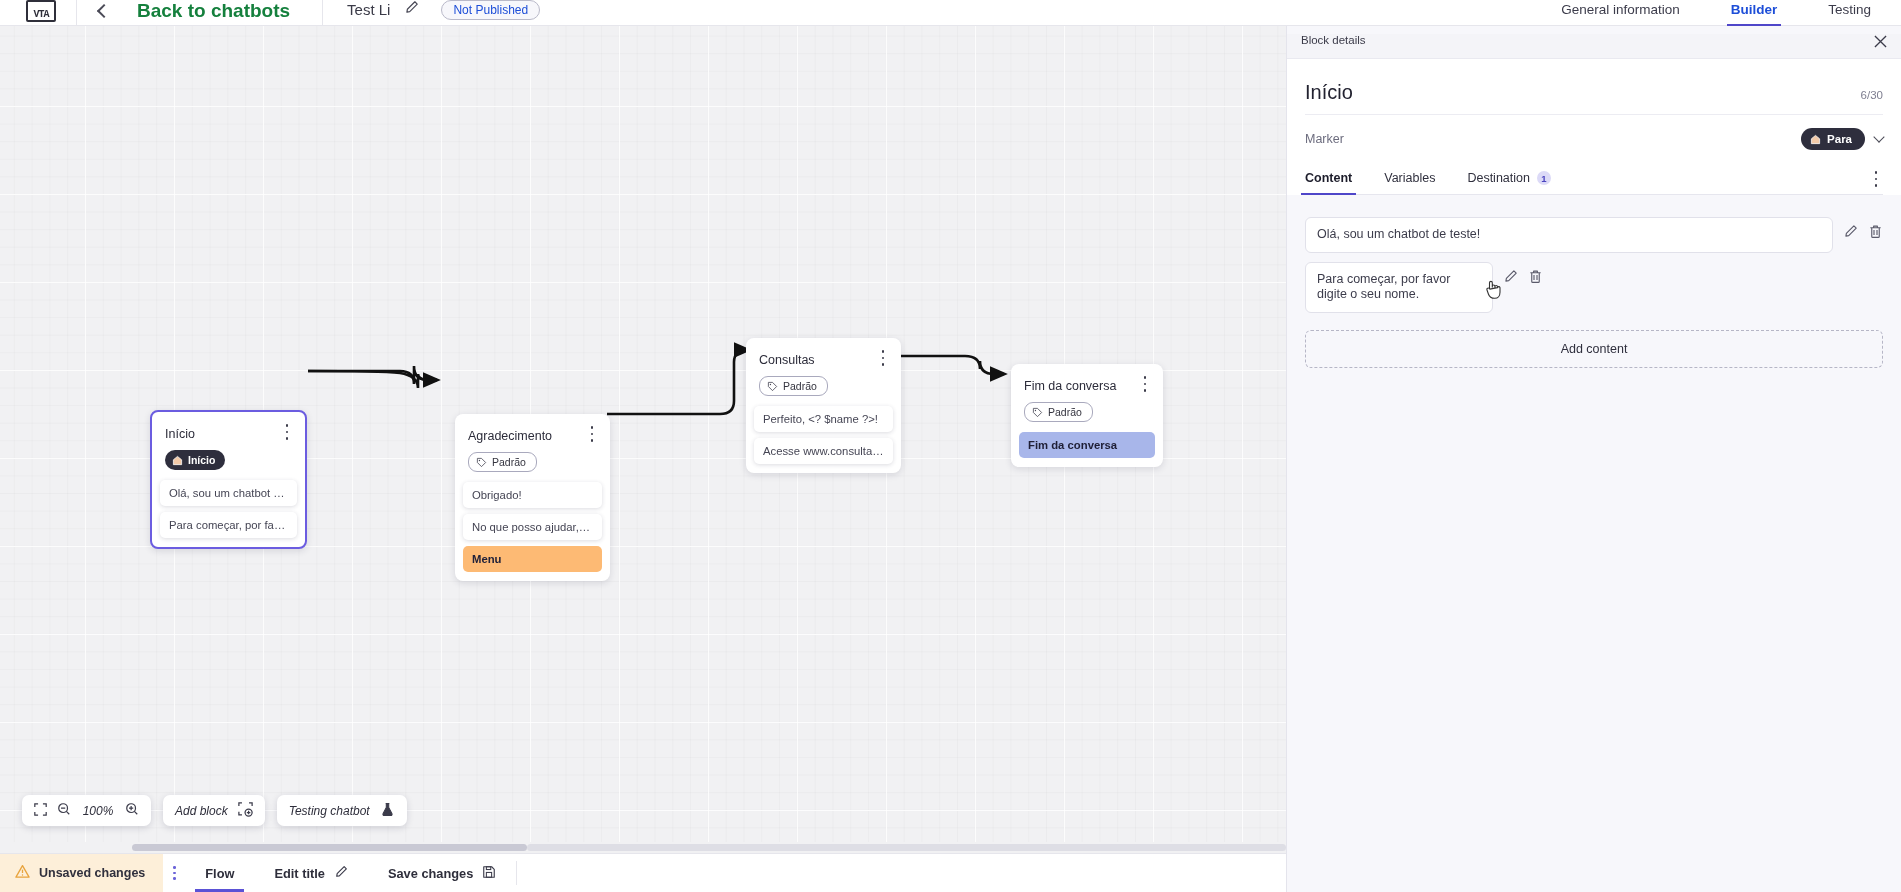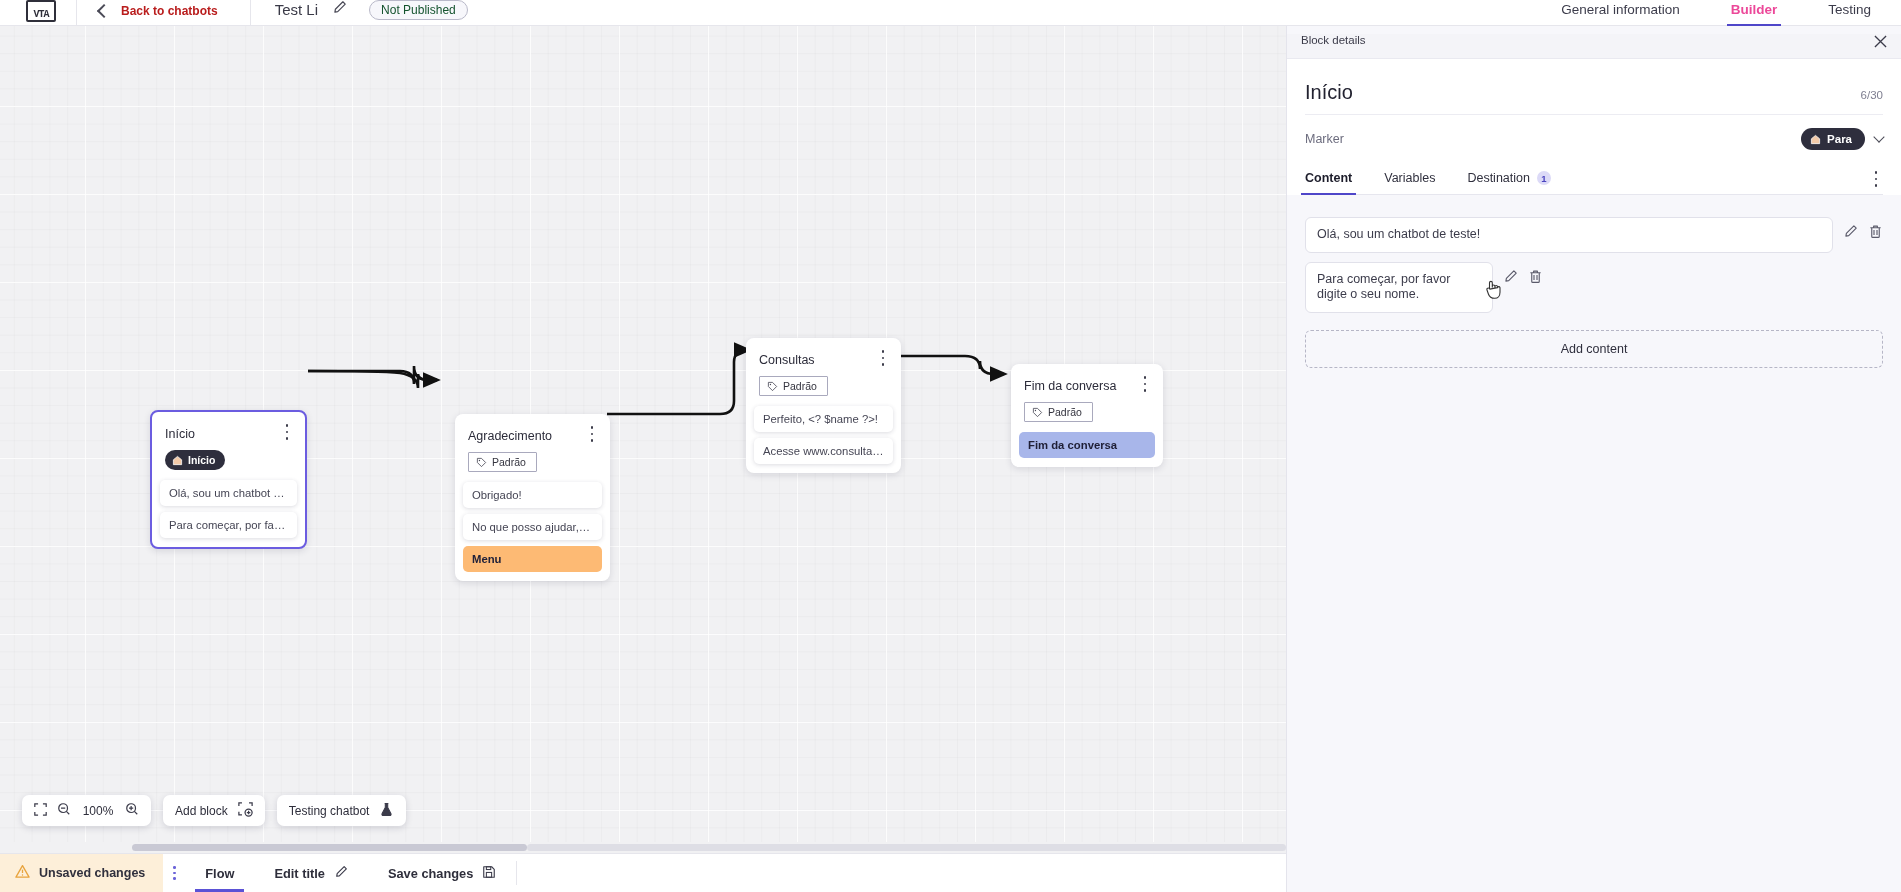--- a/index.html
+++ b/index.html
@@ -24,35 +24,35 @@
     font-size: 11px; font-weight: bold; color: #2f2f3a; letter-spacing: -1px;
     overflow: hidden;
   }
   .logo-inner { font-family: "Liberation Mono", monospace; font-size: 10px; line-height: 11px; }
   .back-sep { width: 1px; height: 26px; background: #e6e6ec; margin-left: 20px; }
   .chev-left {
     margin-left: 22px; width: 10px; height: 10px;
     border-left: 2px solid #4a4a57; border-bottom: 2px solid #4a4a57;
     transform: rotate(45deg); margin-top: -4px;
   }
-  .back-label { margin-left: 12px; font-size: 12px; font-weight: bold; color: #b91c1c; margin-top: -4px; }
+  .back-label { margin-left: 28px; font-size: 19px; font-weight: bold; color: #15803d; margin-top: -4px; }
   .vsep { width: 1px; height: 27px; background: #e6e6ec; margin-left: 32px; }
   .bot-title { margin-left: 24px; font-size: 15px; color: #3a3a47; margin-top: -6px; }
   .pencil-ic { margin-left: 14px; margin-top: -6px; }
   .pub-badge {
     margin-left: 22px; margin-top: -6px;
     border: 1px solid #b9b9c9; border-radius: 11px;
-    padding: 2px 11px; font-size: 12px; color: #14532d; background: #f7f7fb;
+    padding: 2px 11px; font-size: 12px; color: #1d4ed8; background: #f7f7fb;
   }
   .tabs-top { position: absolute; right: 0; top: 0; display: flex; align-items: flex-end; height: 26px; gap: 15px; }
   .ttab {
     font-size: 13.5px; color: #3c3c4b; padding: 0 0 9px 0; margin-right: 36px;
     position: relative; cursor: pointer; white-space: nowrap;
   }
-  .ttab.active { color: #ec4899; font-weight: bold; }
+  .ttab.active { color: #1d4ed8; font-weight: bold; }
   .ttab.active:after {
     content: ""; position: absolute; left: -4px; right: -4px; bottom: 0;
     height: 2.5px; background: #4f46c9;
   }
   .ttab:last-child { margin-right: 30px; }
 
   
   .canvas {
     position: absolute; top: 26px; left: 0; width: 1286px; height: 827px;
     background-color: #f1f1f3;
@@ -84,33 +84,33 @@
   .kebab i { width: 2.6px; height: 2.6px; border-radius: 50%; background: #3b3b4a; display: block; }
   .badge-row { padding: 8px 13px 10px 13px; }
   .badge-start {
     display: inline-flex; align-items: center; gap: 5px;
     background: #2e2e3d; color: #ffffff; font-size: 10.5px; font-weight: bold;
     border-radius: 11px; padding: 4px 10px 4px 7px;
   }
   .badge-default {
     display: inline-flex; align-items: center; gap: 5px;
     border: 1px solid #a9a9bd; color: #34343f; font-size: 10.5px;
-    border-radius: 1px; padding: 3px 10px 3px 7px; background: #fff;
+    border-radius: 9px; padding: 3px 10px 3px 7px; background: #fff;
   }
   .block-body { padding: 0 8px 9px 8px; display: flex; flex-direction: column; gap: 6px; }
   .msg {
     background: #ffffff; border-radius: 5px; padding: 7px 9px;
     font-size: 11.3px; color: #454554; box-shadow: 0 1px 4px rgba(40,40,70,.17);
     white-space: nowrap; overflow: hidden; text-overflow: ellipsis;
   }
   .msg.hl { background: #fdba74; color: #22223a; font-weight: bold; box-shadow: none; }
   .msg.hl2 { background: #a8b6ea; color: #1f1f36; font-weight: bold; box-shadow: none; }
 
   
-  .ftoolbar { position: absolute; left: 22px; bottom: 27px; display: flex; gap: 12px; z-index: 20; }
+  .ftoolbar { position: absolute; left: 22px; bottom: 27px; display: flex; gap: 12px; z-index: 20; font-style: italic; }
   .fgroup {
     background: #ffffff; border-radius: 7px; box-shadow: 0 2px 7px rgba(30,30,60,.15);
     height: 31px; display: flex; align-items: center; padding: 0 12px; gap: 10px;
     font-size: 12px; color: #2e2e3b; cursor: pointer;
   }
   .zoomval { font-size: 12px; color: #2e2e3b; min-width: 34px; text-align: center; }
 
   
   .hscroll { position: absolute; left: 0; bottom: 0; width: 1286px; height: 11px; background: #f1f1f3; }
   .hscroll-thumb { position: absolute; left: 132px; top: 2px; height: 7px; width: 395px; background: #c9c9d4; border-radius: 4px; }

